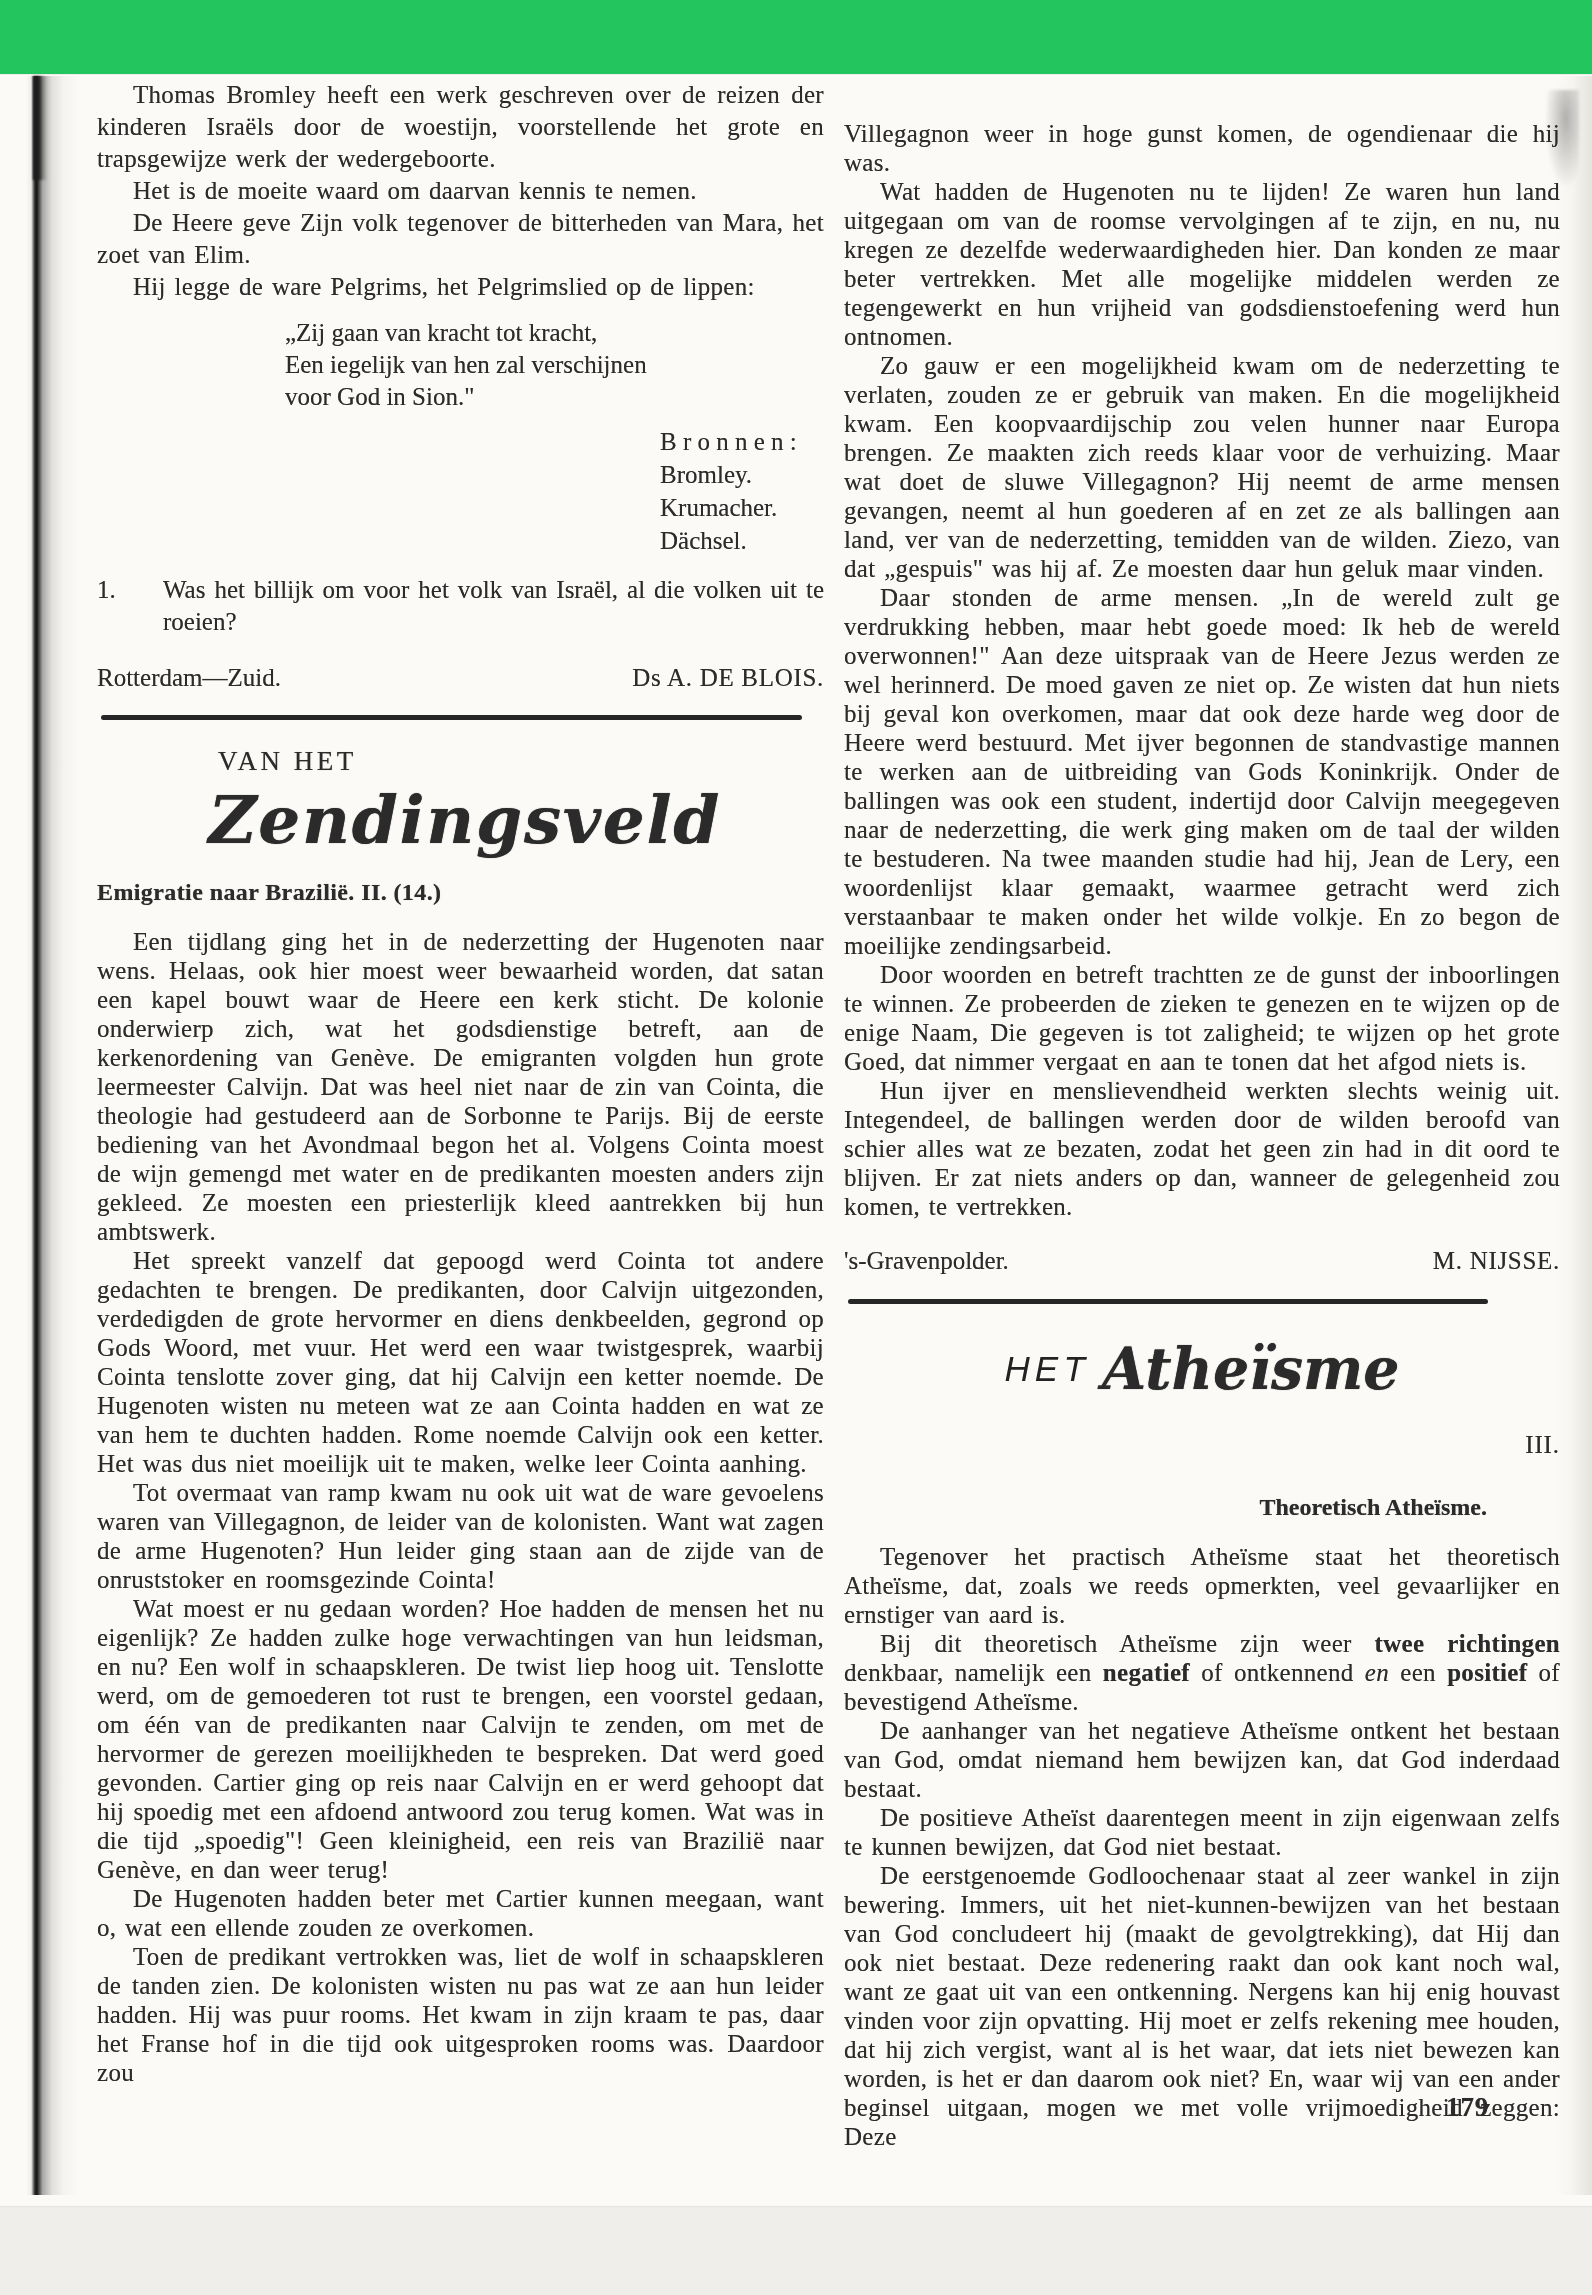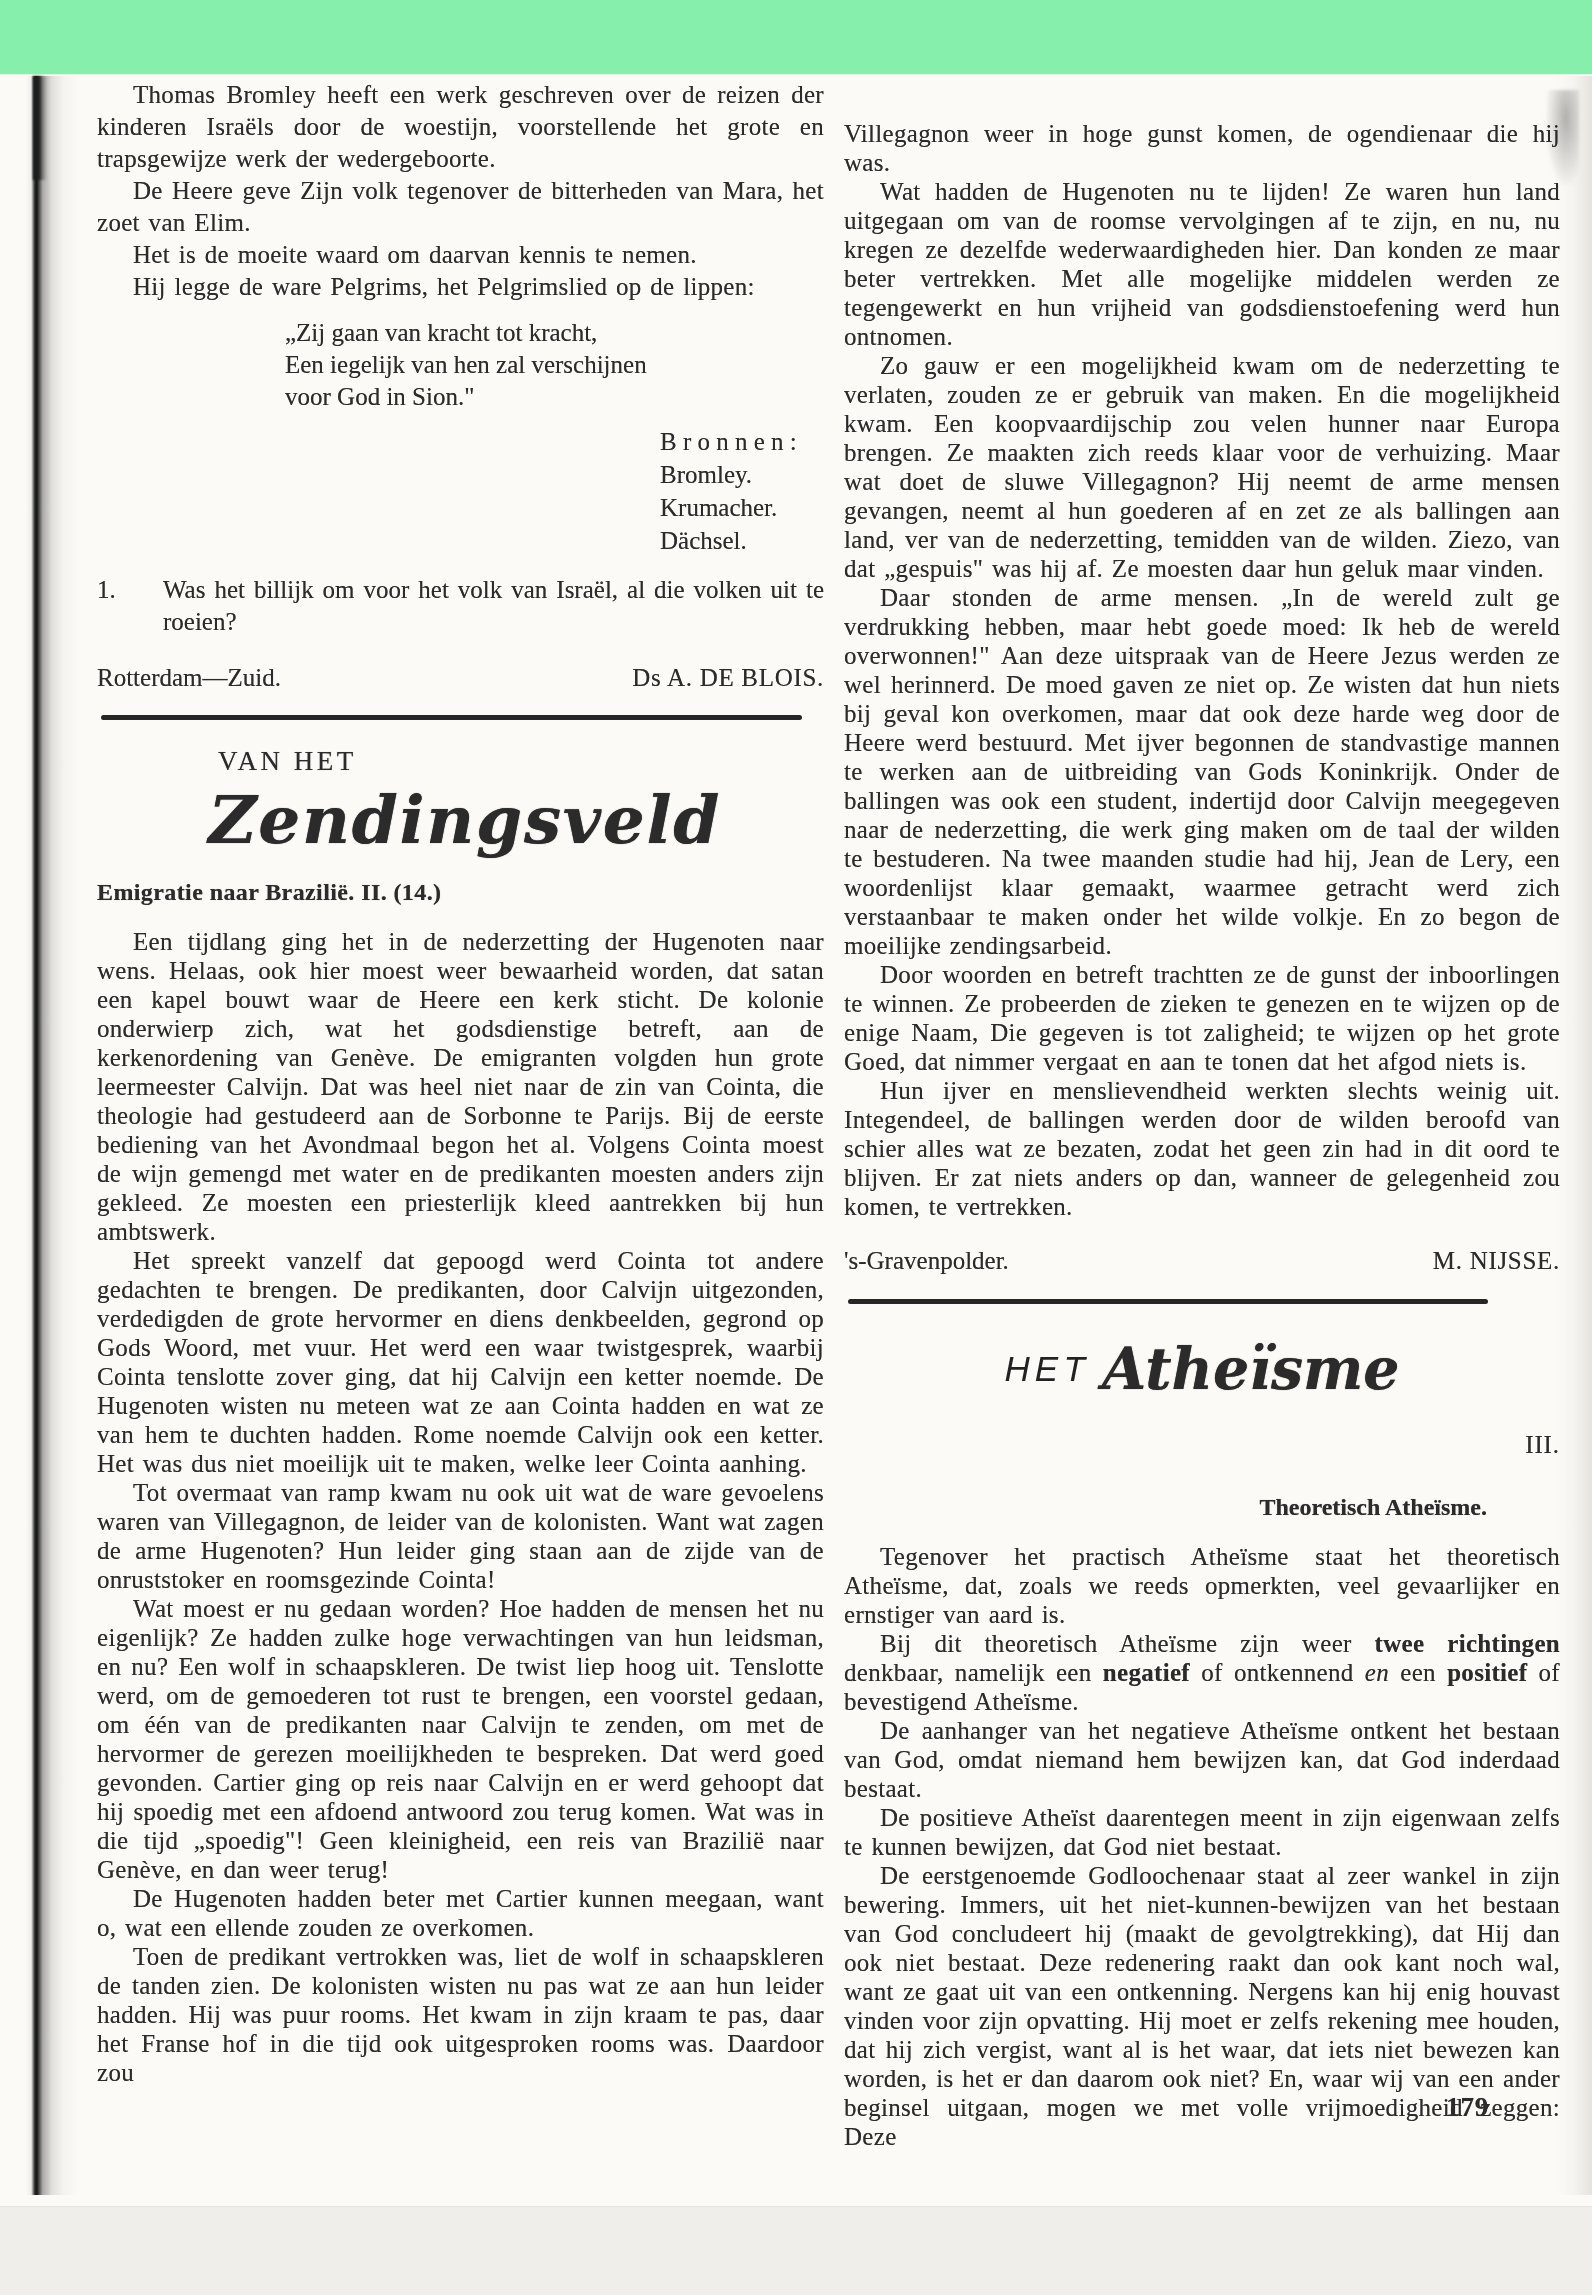--- a/index.html
+++ b/index.html
@@ -1,19 +1,19 @@
 <!DOCTYPE html>
 <html style="font-size:14px"><head>
 <meta charset="utf-8">
 <style>
   html,body{margin:0;padding:0;background:#ffffff;}
   .scan{
     position:relative;
     width:1592px;height:2295px;
-    background:#86efac;
+    background:#22c55e;
     font-family:"Liberation Serif","DejaVu Serif",serif;
     color:#2b2b2b;
     overflow:hidden;
   }
   .paper{
     position:absolute;left:0;top:74px;width:1592px;height:2135px;
     background:#fbfaf6;
     border-top:0.9px solid rgba(0,0,0,0.05);
   }
   
@@ -148,22 +148,22 @@
   <div class="paper"></div>
   <div class="crease"></div>
   <div class="crease-top"></div>
   <div class="edge-right"></div>
   <div class="edge-smudge"></div>
   <div class="bottom-strip"></div>
 
   <div class="col col-left">
     <div class="intro">
         <p class="para ind"><span>Thomas Bromley heeft een werk geschreven over de reizen der kinderen Israëls door de woestijn, voorstellende het grote en trapsgewijze werk der wedergeboorte.</span></p>
+        <p class="para ind"><span>Het is de moeite waard om daarvan kennis te nemen.</span></p>
         <p class="para ind"><span>De Heere geve Zijn volk tegenover de bitterheden van Mara, het zoet van Elim.</span></p>
-        <p class="para ind"><span>Het is de moeite waard om daarvan kennis te nemen.</span></p>
         <p class="para ind"><span>Hij legge de ware Pelgrims, het Pelgrimslied op de lippen:</span></p>
       </div>
 
     <div class="verse">
         <div>„Zij gaan van kracht tot kracht,</div>
         <div>Een iegelijk van hen zal verschijnen</div>
         <div>voor God in Sion."</div>
       </div>
 
     <div class="sources">

